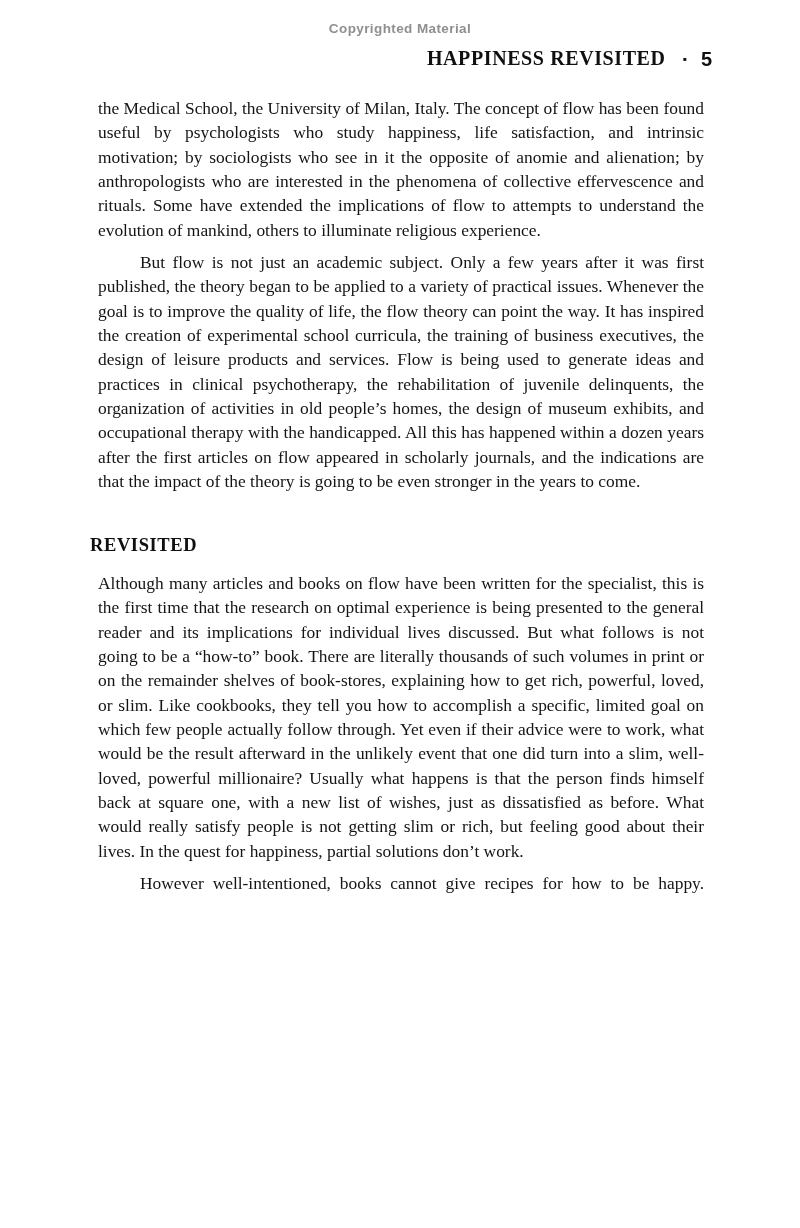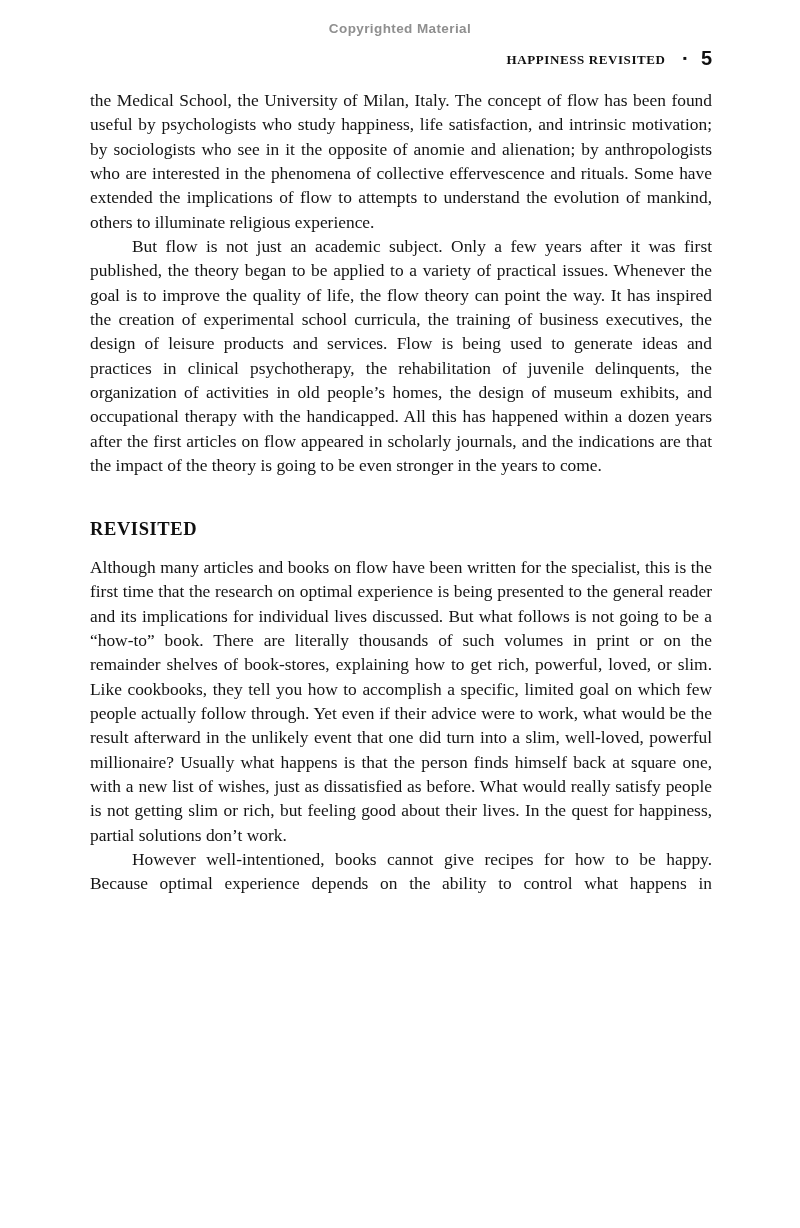--- a/index.html
+++ b/index.html
@@ -29,21 +29,21 @@
   .running-head {
     position: absolute;
     top: 47px;
     left: 90px;
     width: 622px;
     text-align: right;
     white-space: nowrap;
   }
   .chapter-title {
     font-weight: bold;
-    font-size: 13px;
+    font-size: 20px;
     letter-spacing: 0.6px;
     color: #101010;
   }
   .head-sep {
     display: inline-block;
     margin: 0 14px 0 17px;
     font-size: 12px;
     vertical-align: 2px;
     color: #101010;
   }
@@ -57,21 +57,21 @@
 
   .text-block {
     position: absolute;
     top: 88px;
     left: 90px;
     width: 622px;
     font-size: 17.4px;
     line-height: 24.35px;
     text-align: justify;
   }
-  .text-block p { margin: 0; }
+  .text-block p { margin: 8px; }
   .text-block p.indent { text-indent: 42px; }
   .section-heading {
     font-size: 18.5px;
     font-weight: bold;
     letter-spacing: 0.6px;
     margin: 39px 0 14px 0;
     text-align: left;
     color: #101010;
   }
 </style>

